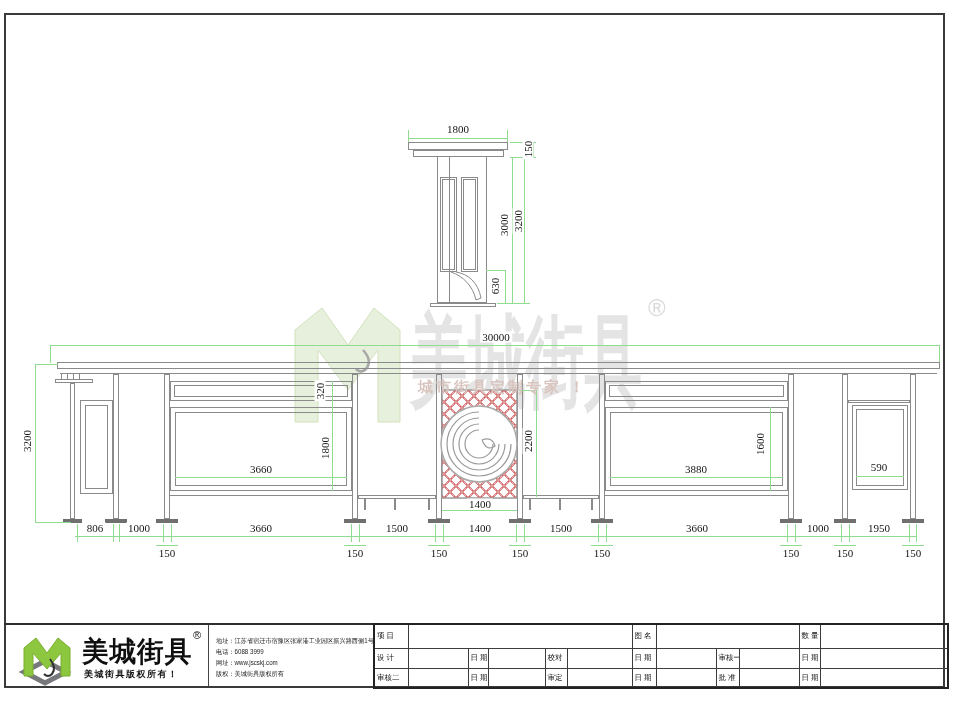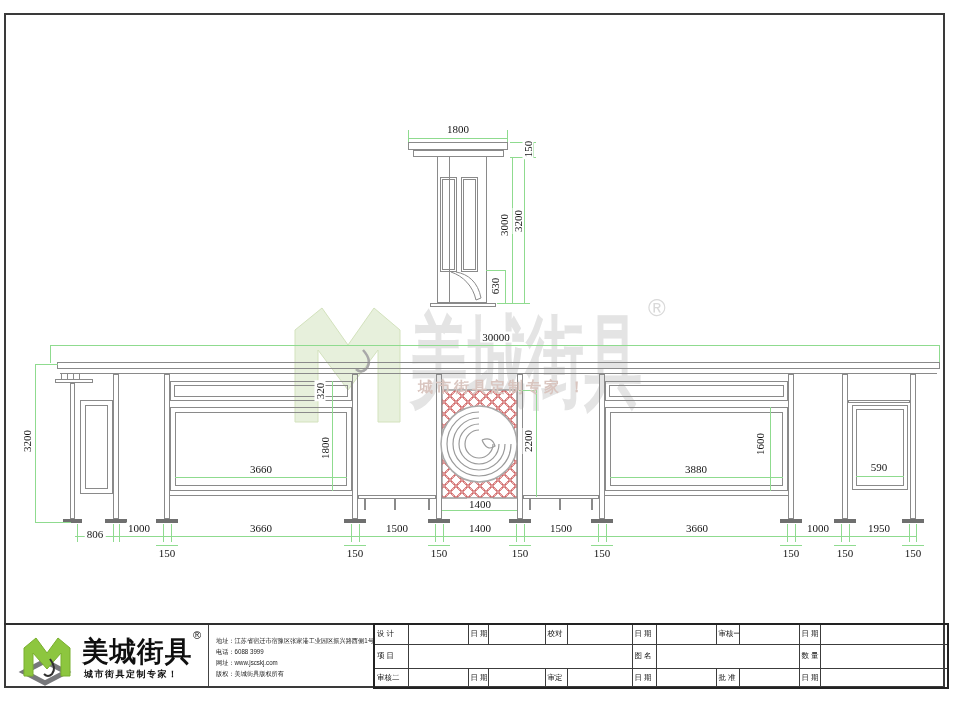--- a/index.html
+++ b/index.html
@@ -211,21 +211,21 @@
   <div class="g" style="left:524px;top:524px;width:1px;height:18px;"></div>
   <div class="g" style="left:598px;top:524px;width:1px;height:18px;"></div>
   <div class="g" style="left:606px;top:524px;width:1px;height:18px;"></div>
   <div class="g" style="left:787px;top:524px;width:1px;height:18px;"></div>
   <div class="g" style="left:795px;top:524px;width:1px;height:18px;"></div>
   <div class="g" style="left:841px;top:524px;width:1px;height:18px;"></div>
   <div class="g" style="left:849px;top:524px;width:1px;height:18px;"></div>
   <div class="g" style="left:909px;top:524px;width:1px;height:18px;"></div>
   <div class="g" style="left:916px;top:524px;width:1px;height:18px;"></div>
 
-  <span class="dim" style="left:95px;top:528px;margin-top:6px;">806</span>
+  <span class="dim" style="left:95px;top:528px;">806</span>
   <span class="dim" style="left:139px;top:528px;">1000</span>
   <span class="dim" style="left:261px;top:528px;">3660</span>
   <span class="dim" style="left:397px;top:528px;">1500</span>
   <span class="dim" style="left:480px;top:528px;">1400</span>
   <span class="dim" style="left:561px;top:528px;">1500</span>
   <span class="dim" style="left:697px;top:528px;">3660</span>
   <span class="dim" style="left:818px;top:528px;">1000</span>
   <span class="dim" style="left:879px;top:528px;">1950</span>
 
   <div class="g" style="left:156px;top:545px;width:22px;height:1px;"></div>
@@ -244,21 +244,21 @@
   <span class="dim" style="left:602px;top:553px;">150</span>
   <span class="dim" style="left:791px;top:553px;">150</span>
   <span class="dim" style="left:845px;top:553px;">150</span>
   <span class="dim" style="left:913px;top:553px;">150</span>
 
   <div class="tband" style="left:4px;top:623px;width:941px;height:2px;"></div>
   <div class="ln" style="left:208px;top:625px;width:1px;height:61px;background:#444;z-index:5;"></div>
 
   <div class="brand">美城街具</div>
   <div class="brand-reg">®</div>
-  <div class="brand-slogan">城市街具定制专家！</div>
+  <div class="brand-slogan">美城街具版权所有！</div>
 
   <div class="contact">
     <div>地址：江苏省宿迁市宿豫区张家港工业园区振兴路西侧1号</div>
     <div>电话：6088 3999</div>
     <div>网址：www.jscskj.com</div>
     <div>版权：美城街具版权所有</div>
   </div>
 
   <table id="tblock">
     <colgroup>
@@ -269,43 +269,43 @@
       <col style="width:22px">
         <col style="width:65px">
         <col style="width:24px">
         <col style="width:60px">
       <col style="width:23px">
         <col style="width:60px">
         <col style="width:21px">
         <col style="width:128px">
     </colgroup>
     <tbody>
-        <tr style="height:20px;">
-      <td>设 计</td>
-      <td></td>
-      <td>日 期</td>
-      <td></td>
-      <td>校对</td>
-      <td></td>
-      <td>日 期</td>
-      <td></td>
-      <td>审核一</td>
-      <td></td>
-      <td>日 期</td>
-      <td></td>
-    </tr>
-    <tr style="height:24px;">
+        <tr style="height:24px;">
       <td>项 目</td>
       <td colspan="5"></td>
       <td>图 名</td>
       <td colspan="3"></td>
       <td>数 量</td>
       <td></td>
     </tr>
     <tr style="height:20px;">
+      <td>设 计</td>
+      <td></td>
+      <td>日 期</td>
+      <td></td>
+      <td>校对</td>
+      <td></td>
+      <td>日 期</td>
+      <td></td>
+      <td>审核一</td>
+      <td></td>
+      <td>日 期</td>
+      <td></td>
+    </tr>
+    <tr style="height:20px;">
       <td>审核二</td>
       <td></td>
       <td>日 期</td>
       <td></td>
       <td>审定</td>
       <td></td>
       <td>日 期</td>
       <td></td>
       <td>批 准</td>
       <td></td>

